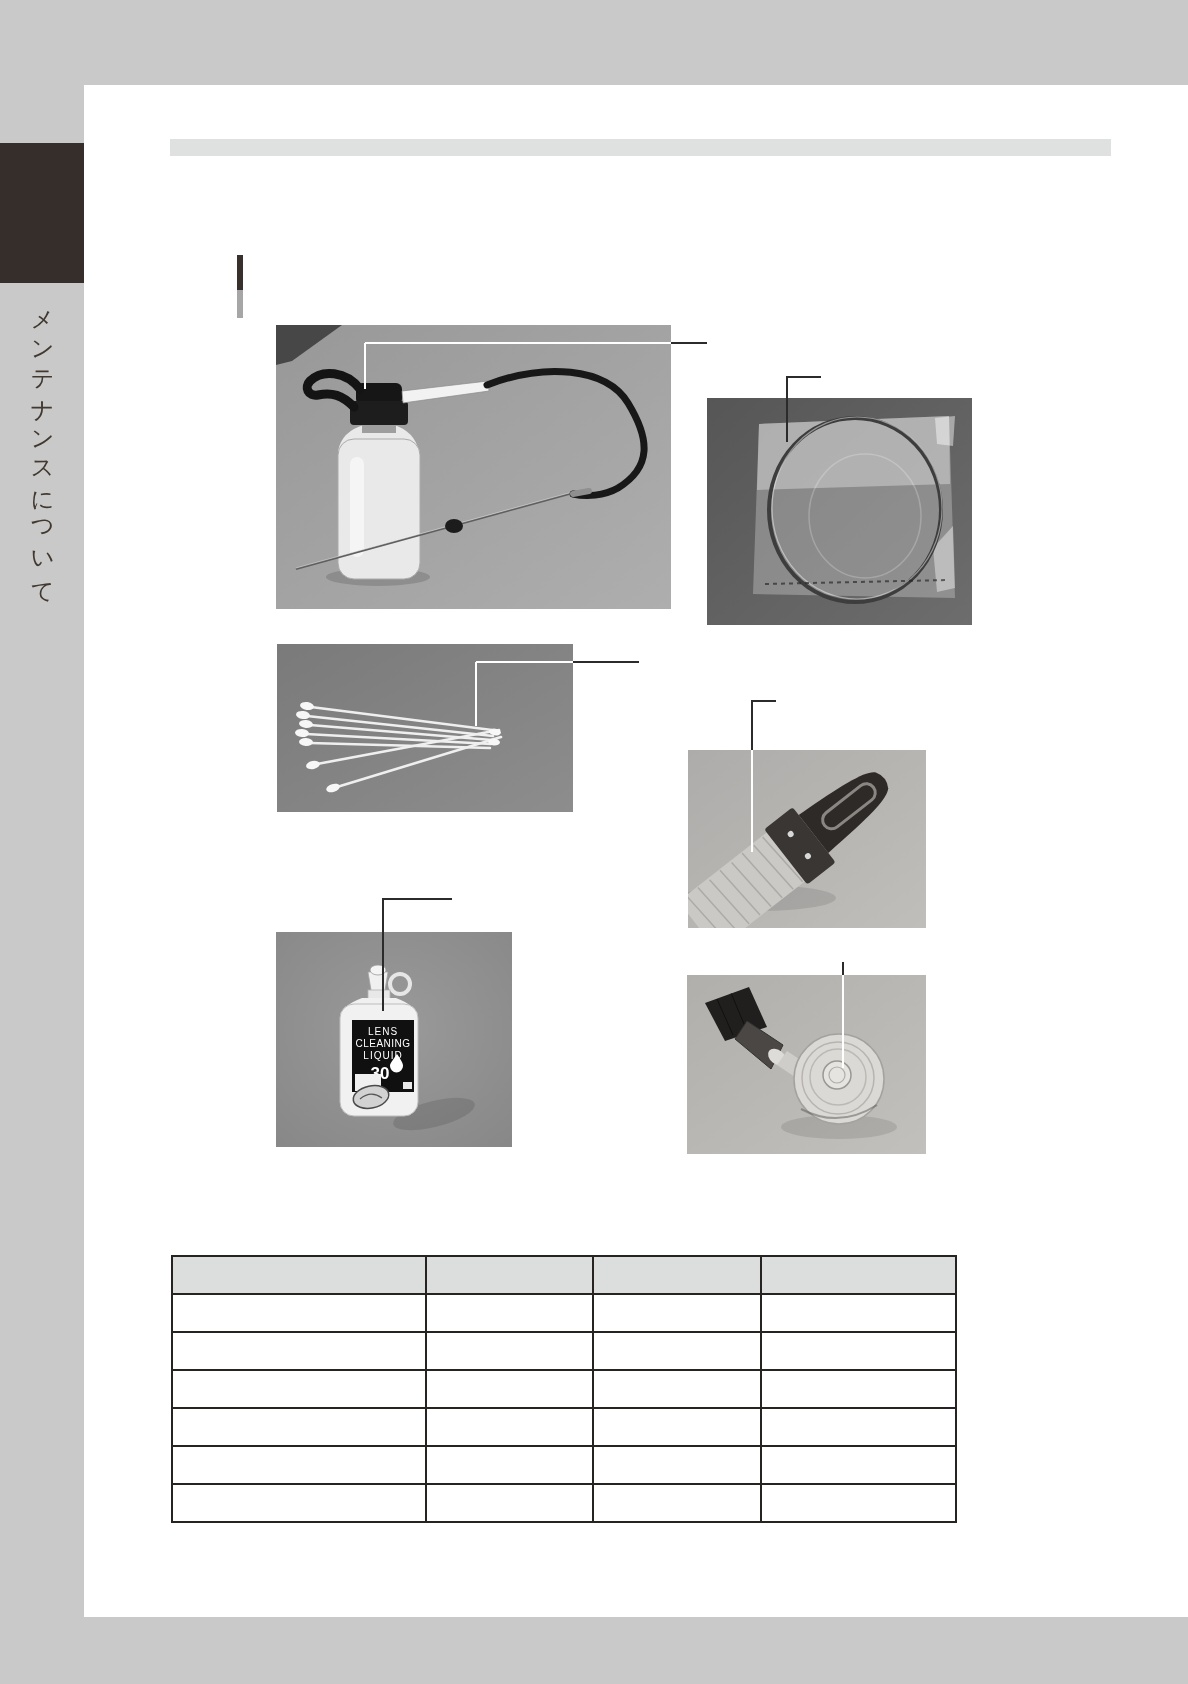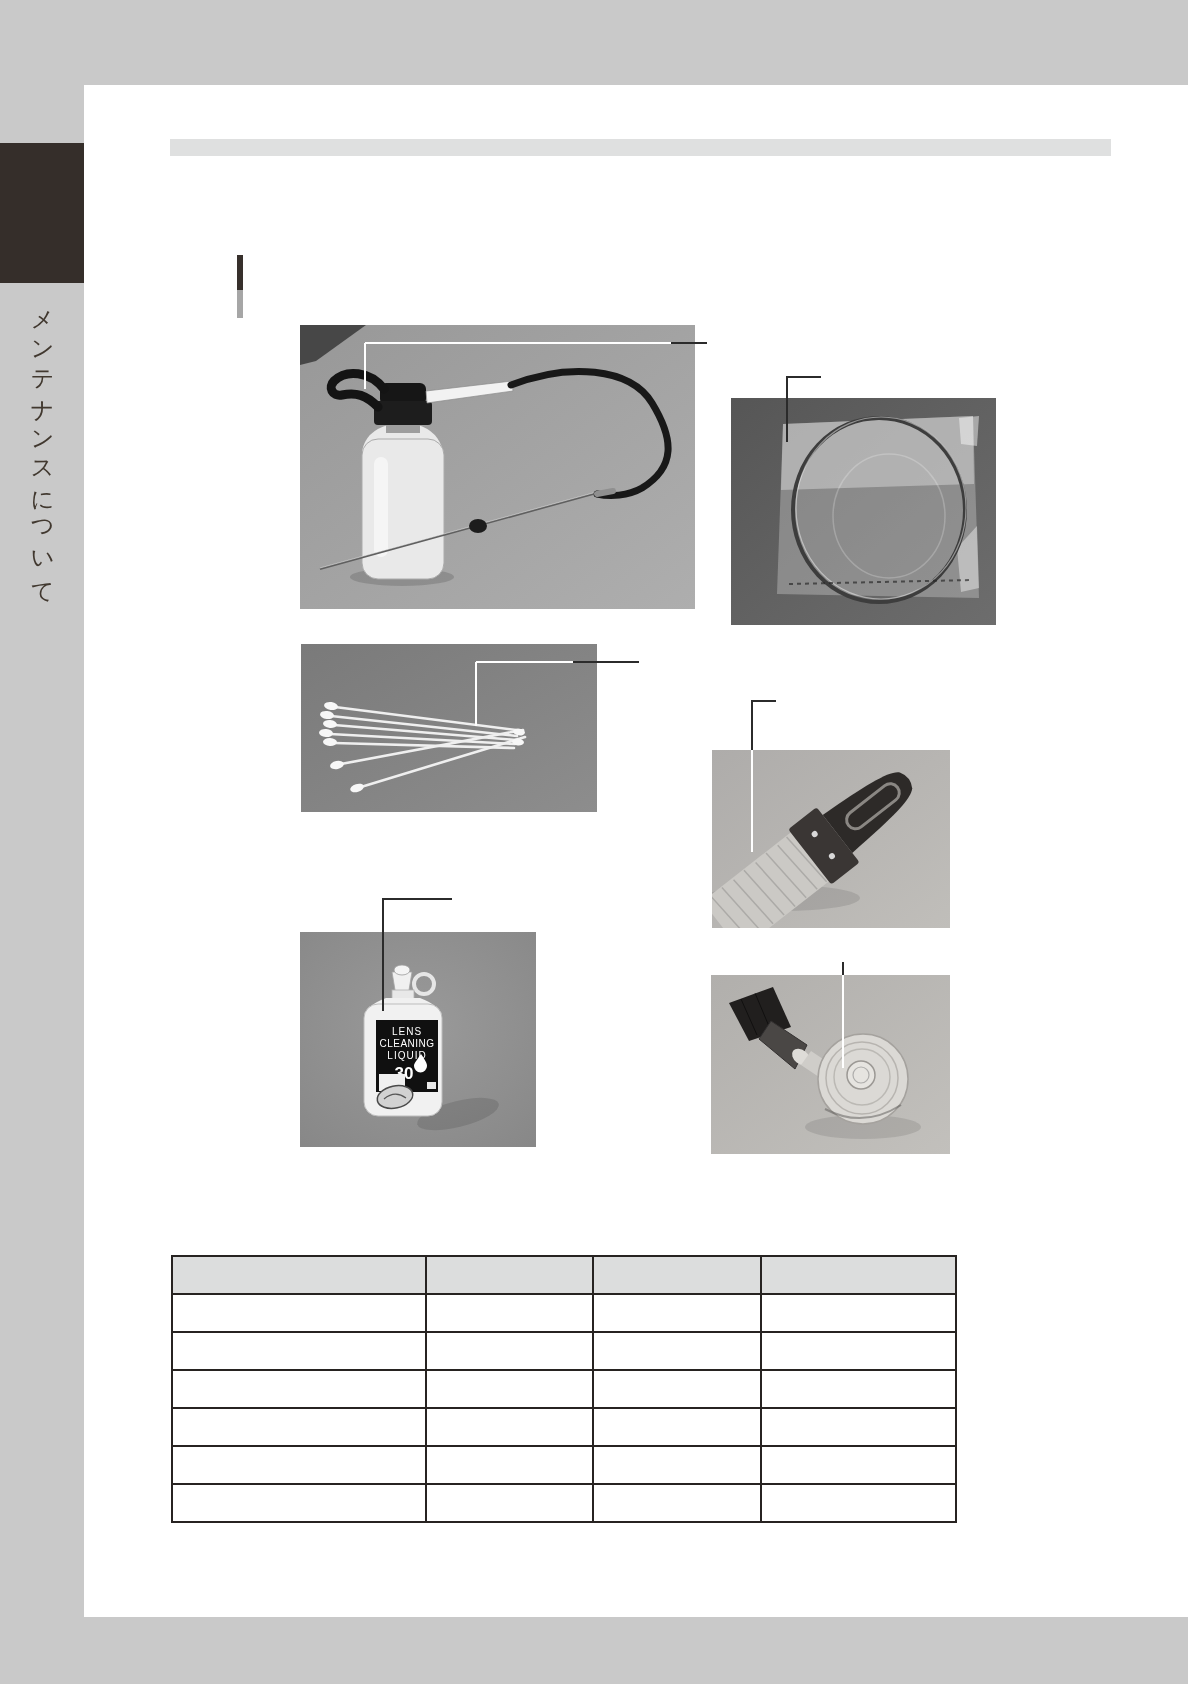--- a/index.html
+++ b/index.html
@@ -5,21 +5,21 @@
   html,body{margin:0;padding:0;}
   body{font-family:"Liberation Sans",sans-serif;}
   .canvas{position:relative;width:1188px;height:1684px;background:#c9c9c9;overflow:hidden;}
   .page{position:absolute;left:84px;top:85px;width:1104px;height:1532px;background:#ffffff;}
   .dark-block{position:absolute;left:0;top:143px;width:84px;height:140px;background:#352e2a;}
   .side-title{position:absolute;left:31px;top:294px;writing-mode:vertical-rl;text-orientation:upright;
               font-size:23px;letter-spacing:4px;color:#41382f;line-height:1;}
   .header-bar{position:absolute;left:170px;top:139px;width:941px;height:17px;background:#dfe0e0;}
   .marker-dark{position:absolute;left:237px;top:255px;width:6px;height:35px;background:#37302c;}
   .marker-gray{position:absolute;left:237px;top:290px;width:6px;height:28px;background:#a6a6a6;}
-  .photo{position:absolute;margin-left:24px;}
+  .photo{position:absolute;}
   .photo svg{display:block;}
   .cl{position:absolute;}
   .cl.black{background:#2b2b2b;}
   .cl.white{background:#ffffff;}
   table.maint{position:absolute;left:171px;top:1255px;border-collapse:collapse;table-layout:fixed;}
   table.maint th,table.maint td{border:2px solid #272321;padding:0;font-size:13px;color:#222;}
   table.maint th{background:#dcdddd;height:36px;font-weight:normal;}
   table.maint td{height:36px;background:#ffffff;}
   table.maint th:nth-child(1),table.maint td:nth-child(1){width:252px;}
   table.maint th:nth-child(2),table.maint td:nth-child(2){width:165px;}

